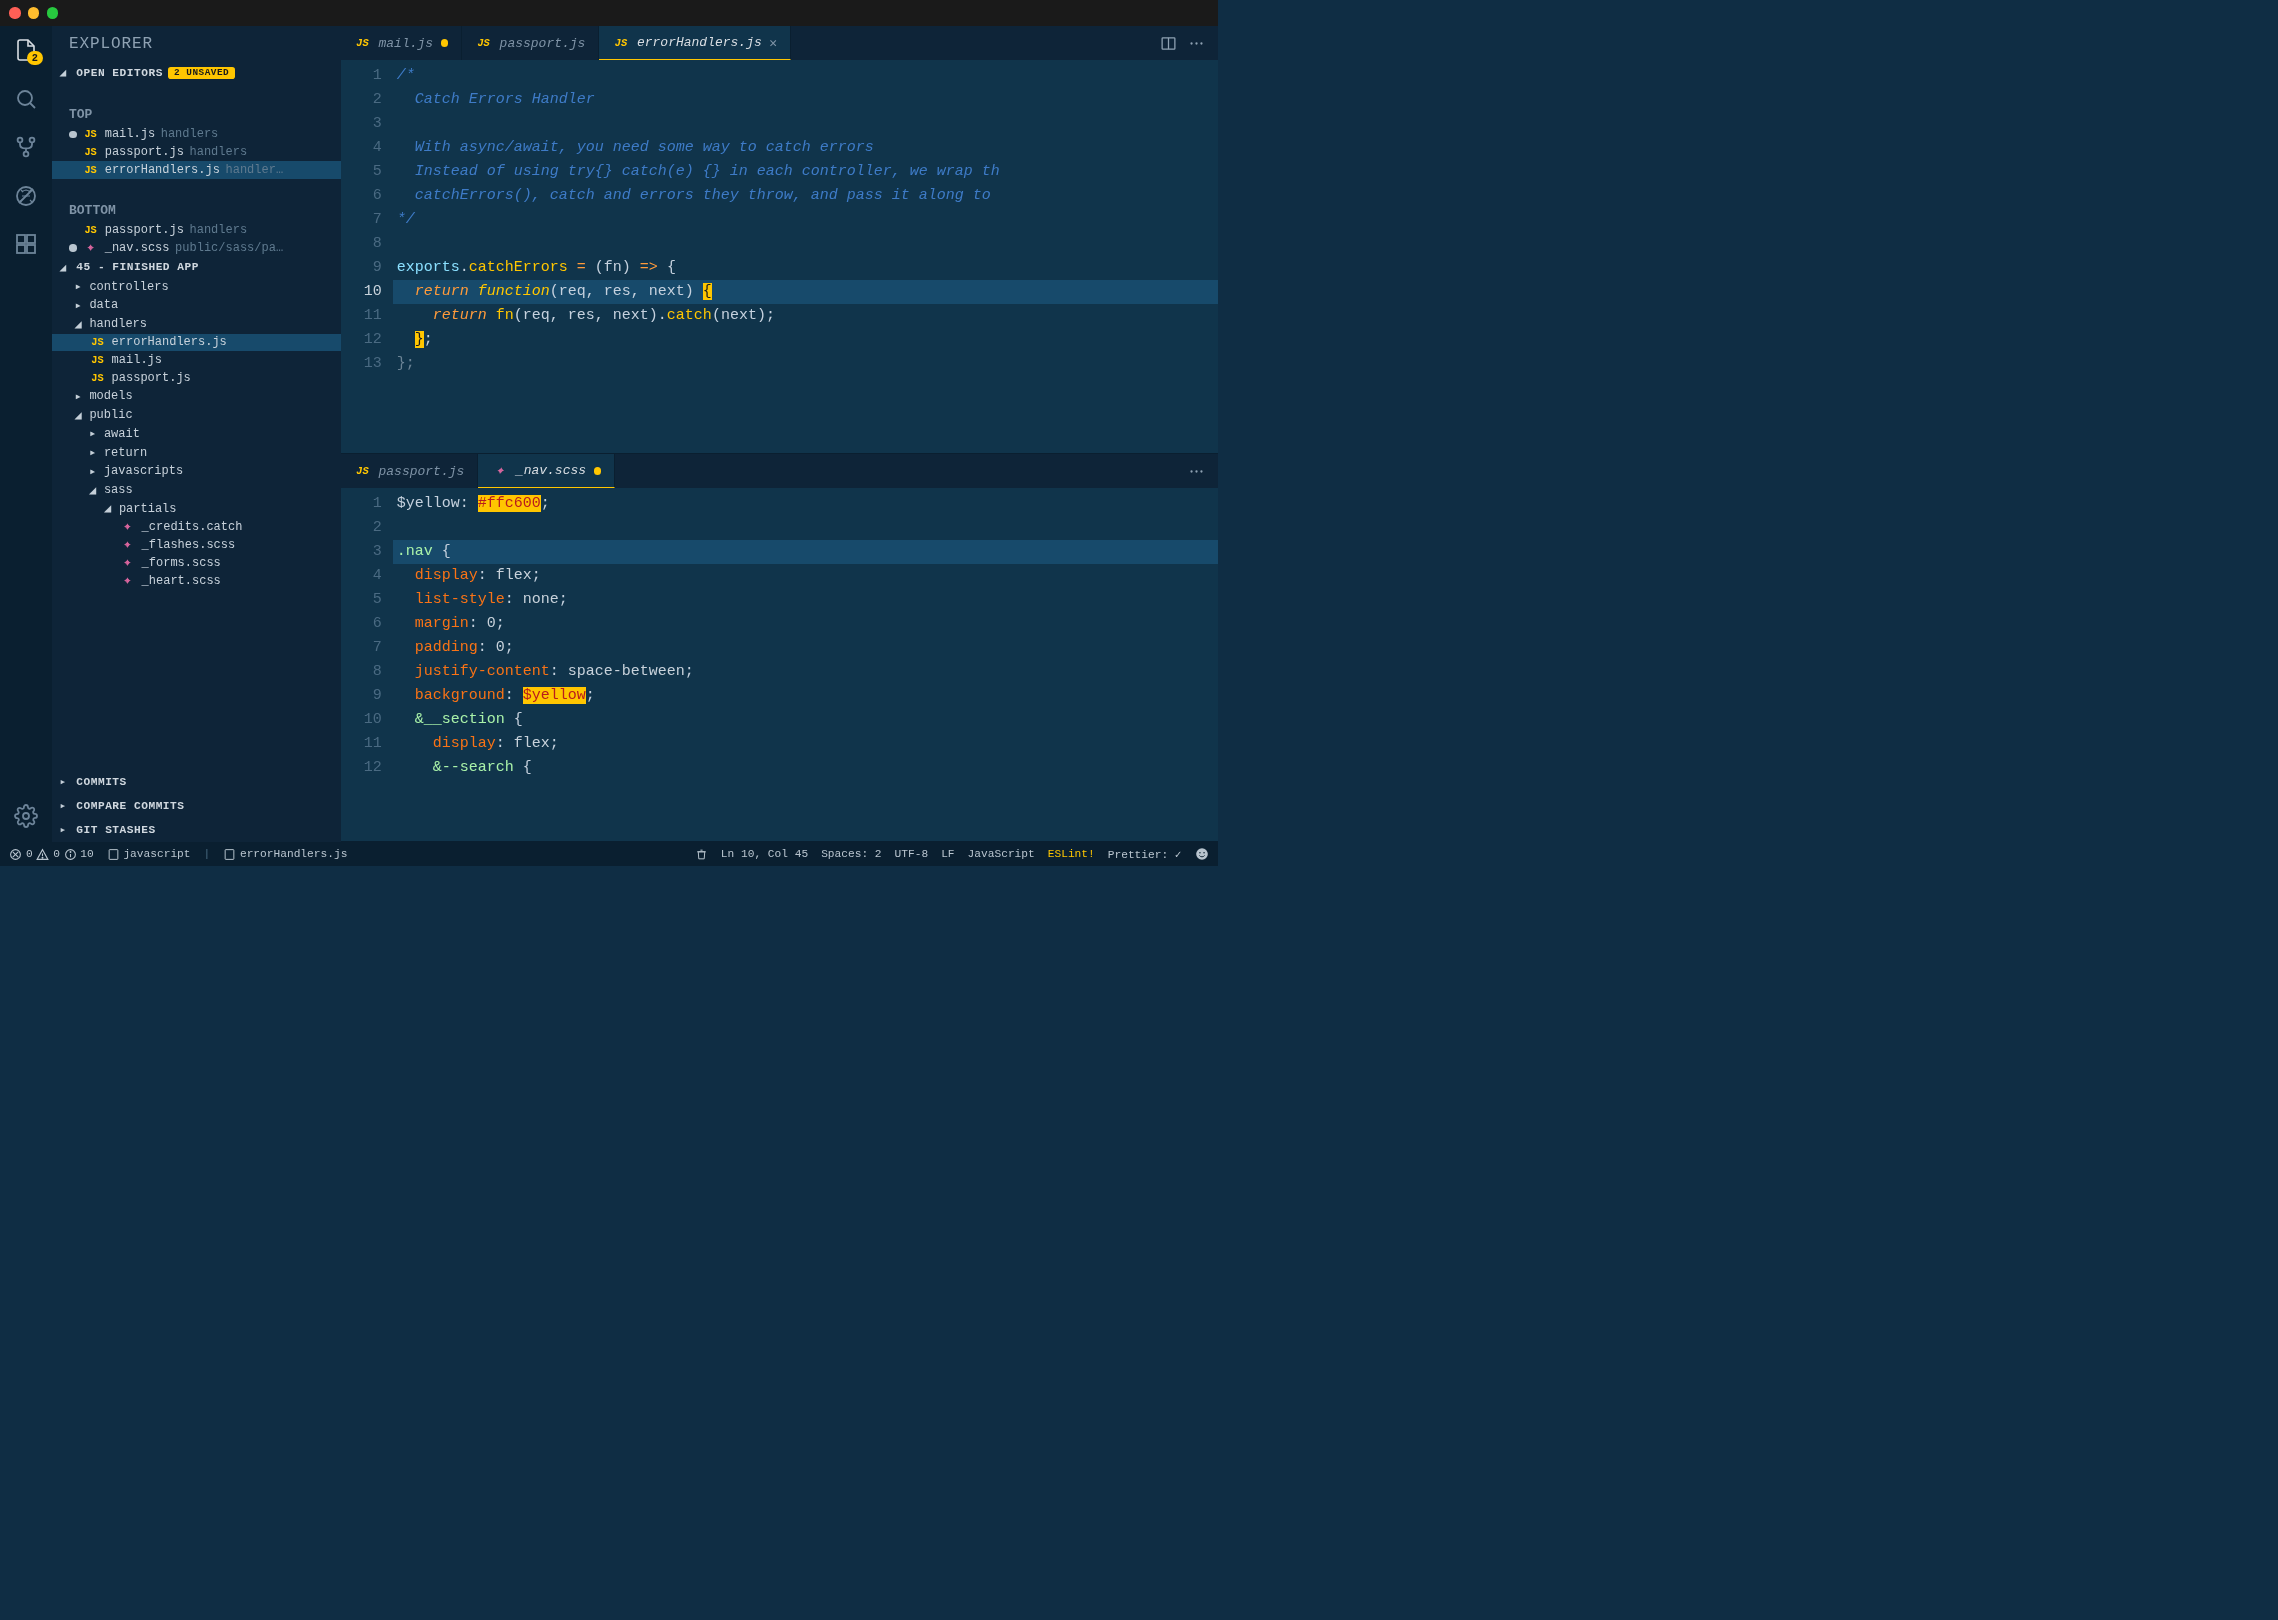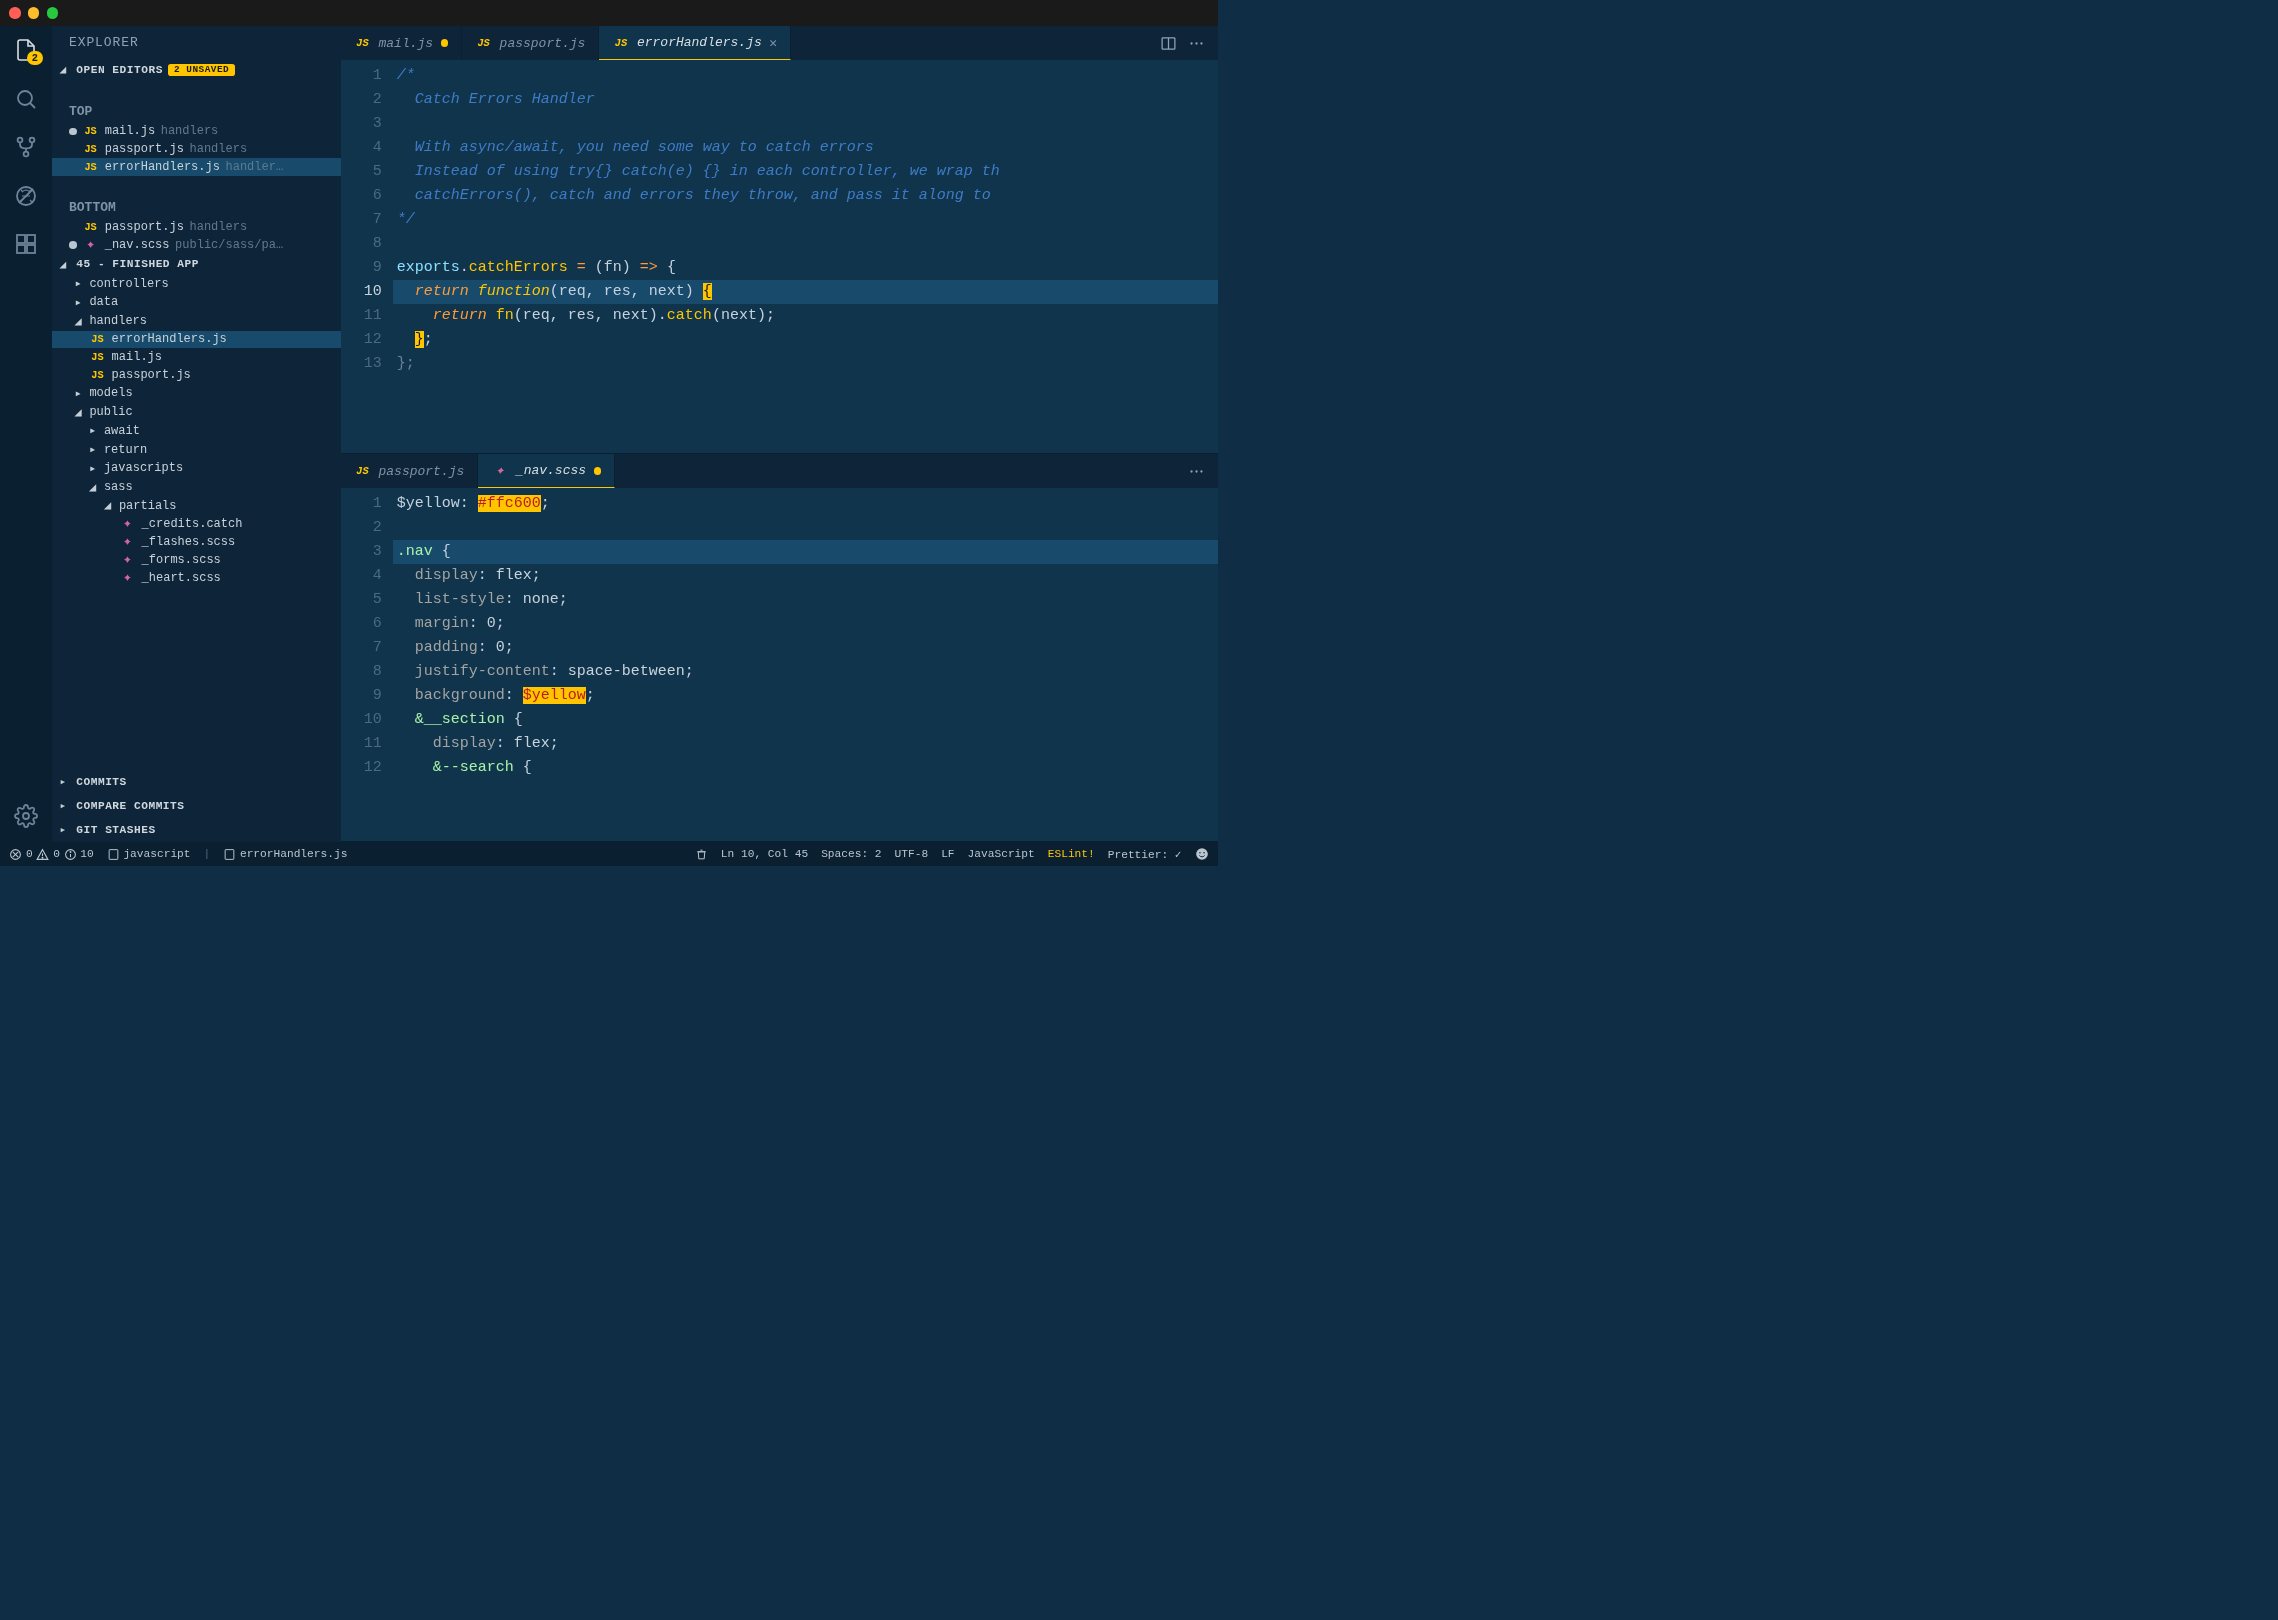--- a/index.html
+++ b/index.html
@@ -61,21 +61,21 @@
 .sidebar {
   width: 289px;
   background: #0e2438;
   display: flex;
   flex-direction: column;
   font-size: 12px;
   color: #8fa2b3;
 }
 .sidebar-title {
   padding: 9.4px 17px;
-  font-size: 13px;
+  font-size: 16px;
   letter-spacing: 0.9px;
   color: #8fa2b3;
 }
 .panel-header {
   display: flex;
   align-items: center;
   padding: 3.7px 7.5px;
   gap: 5.6px;
   font-weight: bold;
   font-size: 11.2px;
@@ -179,21 +179,21 @@
 .code .row { height: 24px; padding-left: 3.7px; }
 .code .row.hl { background: #174a6b; }
 .c-comment { color: #3e7bc7; font-style: italic; }
 .c-key { color: #ff9b3b; font-style: italic; }
 .c-fn { color: #ffc600; }
 .c-def { color: #c5d1de; }
 .c-op { color: #ff9b3b; }
 .c-id { color: #8be0ff; }
 .c-punc { color: #c5d1de; }
 .c-bracket-hl { background: #ffc600; color: #1a1a1a; }
-.c-prop { color: #a3a3a3; }
+.c-prop { color: #f97316; }
 .c-val { color: #c8d2db; }
 .c-sel { color: #a9f2a9; }
 .c-var { color: #c5d1de; }
 .hl-yellow { background: #ffc600; color: #b91c1c; }
 .statusbar {
   height: 24px;
   background: #0a1f30;
   display: flex;
   align-items: center;
   padding: 0 9.4px;

